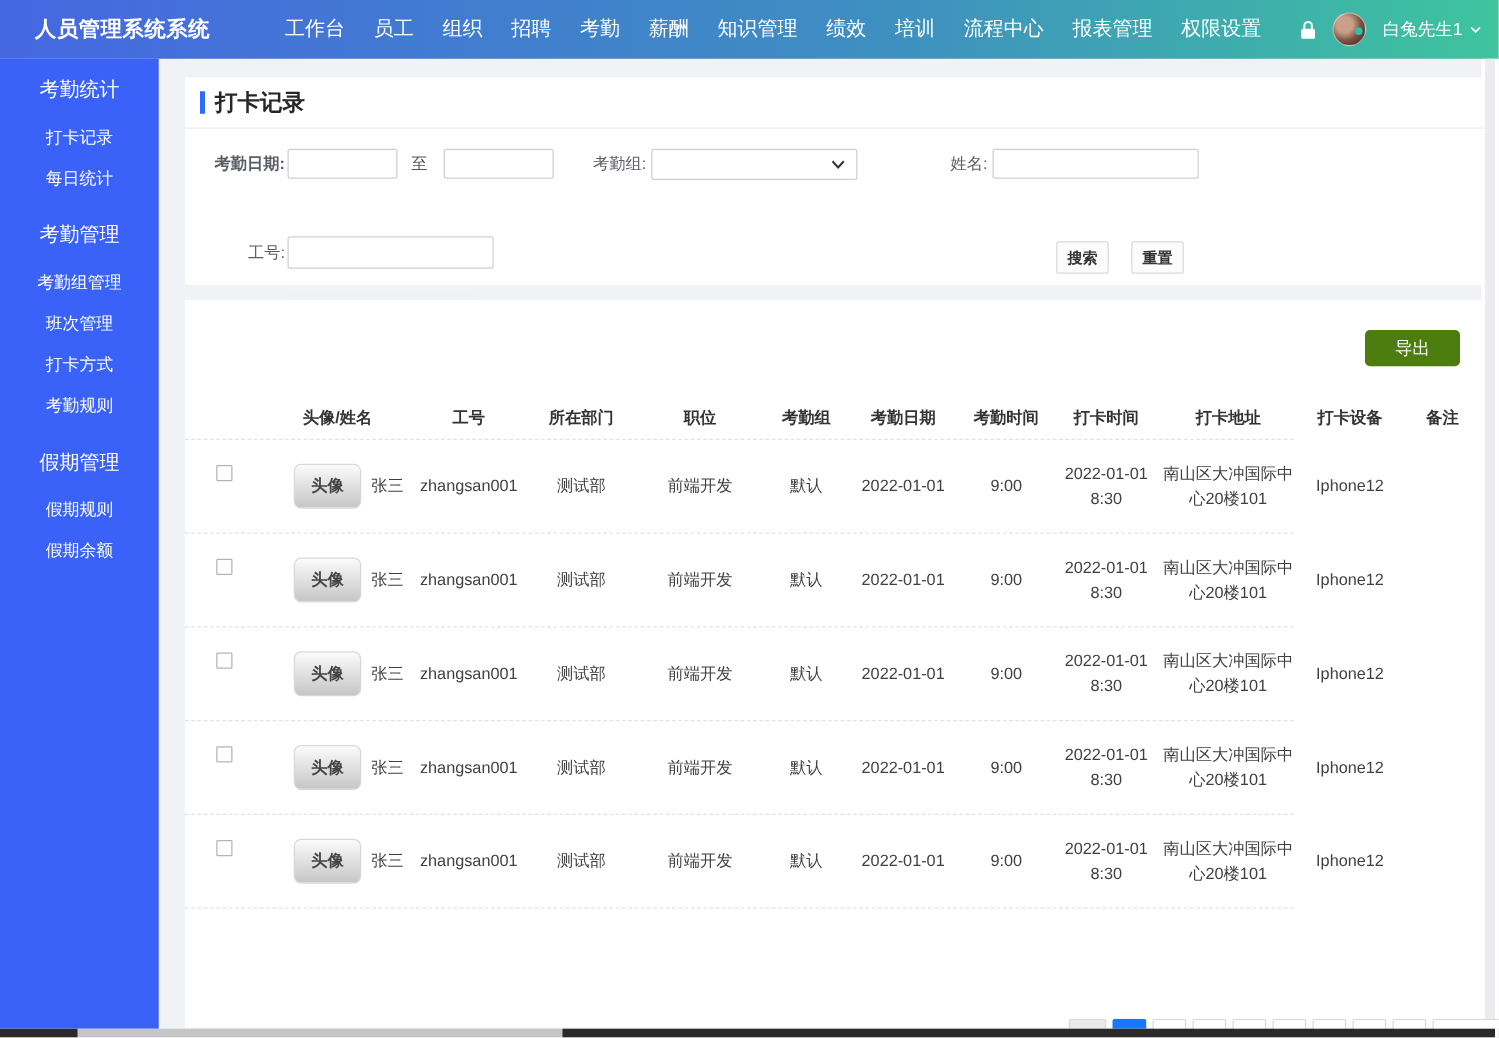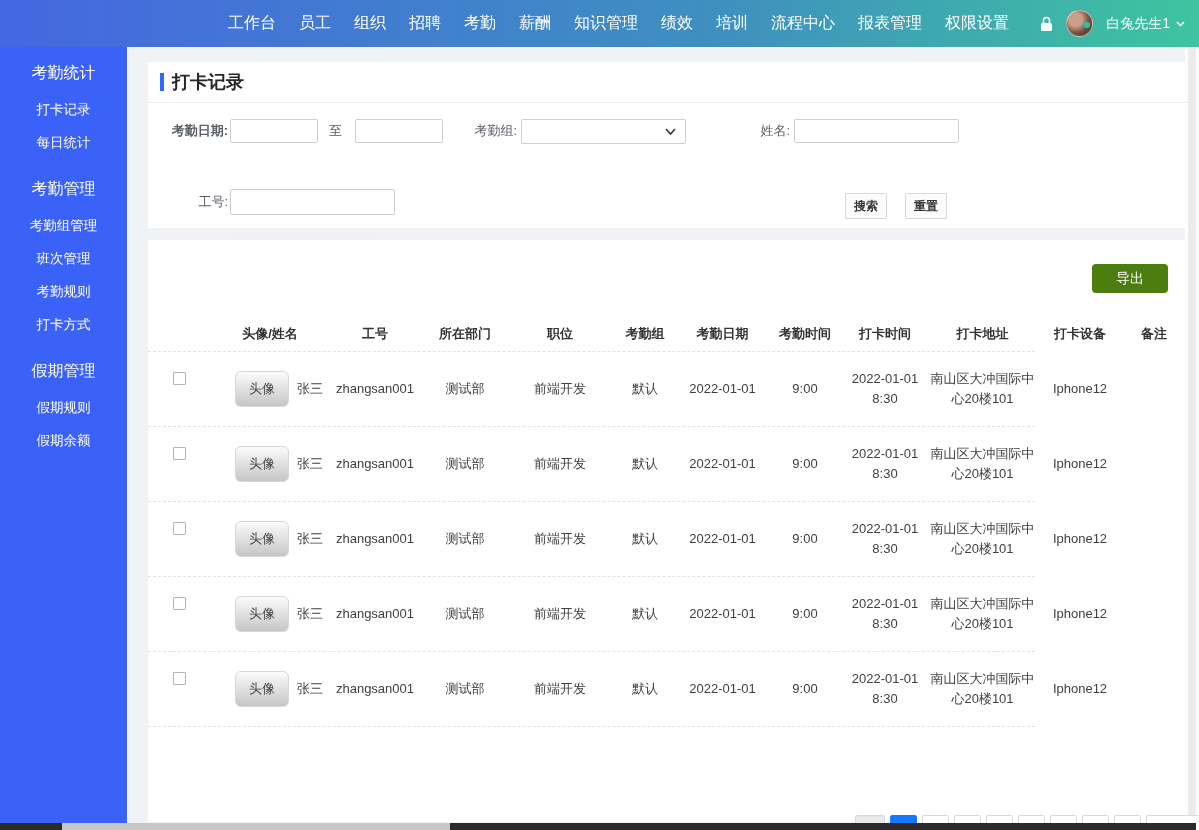--- a/index.html
+++ b/index.html
@@ -69,41 +69,42 @@
     border:none;border-radius:4px;font-size:14px;cursor:pointer;}
   .table{position:absolute;left:0;top:78px;width:887px;font-size:13px;}
   .trow{display:grid;grid-template-columns:62px 120px 90px 90px 100px 70px 85px 80px 80px 115px 80px 68px;align-items:center;}
   .thead{height:34px;border-bottom:1px dashed #e3e3e3;font-weight:700;color:#333;}
   .tbody-row{height:75px;border-bottom:1px dashed #e3e3e3;color:#404040;}
   .td{ text-align:center;line-height:1.55;padding:0 2px;}
   .td-check{display:flex;justify-content:center;align-items:flex-start;height:100%;padding-top:20px;}
   .checkbox{width:13px;height:13px;border:1px solid #b5b5b5;background:#fff;border-radius:1px;cursor:pointer;}
   .td-user{display:flex;align-items:center;height:100%;padding-left:25px;text-align:left;}
   .avatar-chip{width:54px;height:36px;border-radius:6px;background:linear-gradient(180deg,#fbfbfb,#c6c6c6);
-    border:1px solid #d8d8d8;display:flex;align-items:center;justify-content:center;font-size:13px;color:#444;cursor:pointer;}
+    border:1px solid #d8d8d8;display:flex;align-items:center;justify-content:center;font-size:13px;color:#444;cursor:pointer;font-weight:bold;}
   .row-name{margin-left:8px;}
   
   .pagination{position:absolute;left:0;top:815px;width:1199px;height:8px;overflow:hidden;}
   .pg-inner{position:absolute;left:855px;top:0;display:flex;gap:5px;}
   .pg-btn{width:27px;height:20px;border:1px solid #d9d9d9;background:#fff;border-radius:2px;cursor:pointer;}
   .pg-prev{background:#e9e9e9;width:30px;}
   .pg-active{background:#1677ff;border-color:#1677ff;}
   .pg-wide{width:70px;}
   .hscroll{position:absolute;left:0;top:823px;width:1199px;height:7px;background:#c6c6c6;}
   .hthumb{position:absolute;top:0;height:7px;background:#2a2a2a;cursor:pointer;}
   .hthumb-a{left:0;width:62px;}
   .hthumb-b{left:450px;width:746px;}
   .hcorner{position:absolute;left:1196px;top:0;width:3px;height:7px;background:#fff;}
   .vscroll{position:absolute;left:1188px;top:47px;width:8px;height:776px;background:#ececee;cursor:pointer;}
   .right-gutter{position:absolute;left:1185px;top:47px;width:14px;height:776px;background:#fff;z-index:-1;}
 </style>
 </head>
 <body>
 
 <div class="topbar">
+  <div class="brand">人员管理系统系统</div>
   <div class="top-nav">
       <div class="nav-item">工作台</div>
       <div class="nav-item">员工</div>
       <div class="nav-item">组织</div>
       <div class="nav-item">招聘</div>
       <div class="nav-item">考勤</div>
       <div class="nav-item">薪酬</div>
       <div class="nav-item">知识管理</div>
       <div class="nav-item">绩效</div>
       <div class="nav-item">培训</div>
@@ -126,22 +127,22 @@
   </div>
 </div>
 
 <div class="sidebar">
     <div class="side-section">考勤统计</div>
     <div class="side-item">打卡记录</div>
     <div class="side-item">每日统计</div>
     <div class="side-section">考勤管理</div>
     <div class="side-item">考勤组管理</div>
     <div class="side-item">班次管理</div>
+    <div class="side-item">打卡方式</div>
     <div class="side-item">考勤规则</div>
-    <div class="side-item">打卡方式</div>
     <div class="side-section">假期管理</div>
     <div class="side-item">假期规则</div>
     <div class="side-item">假期余额</div>
   </div>
 
 <div class="main">
 
   <div class="card card1">
     <div class="title-row">
       <span class="accent"></span>

